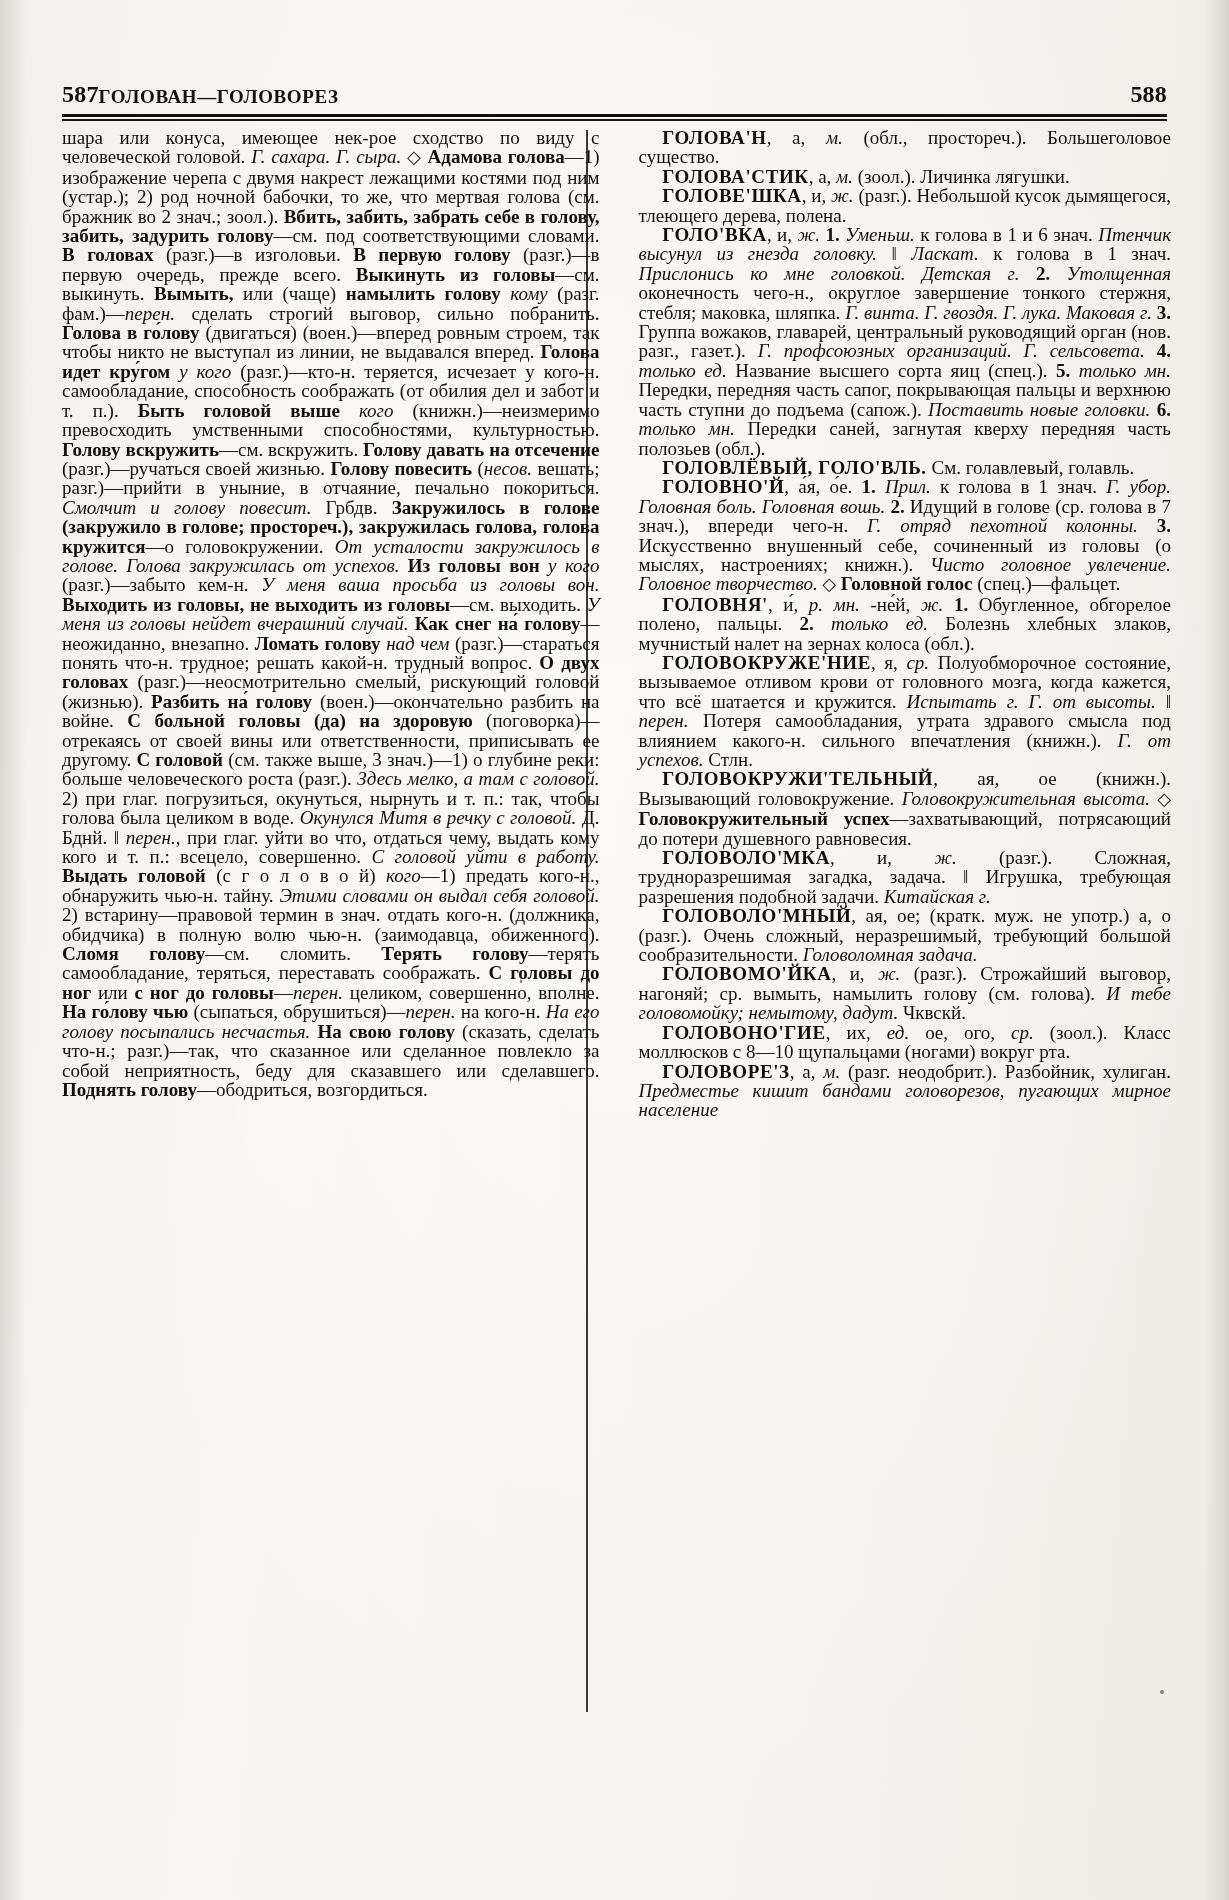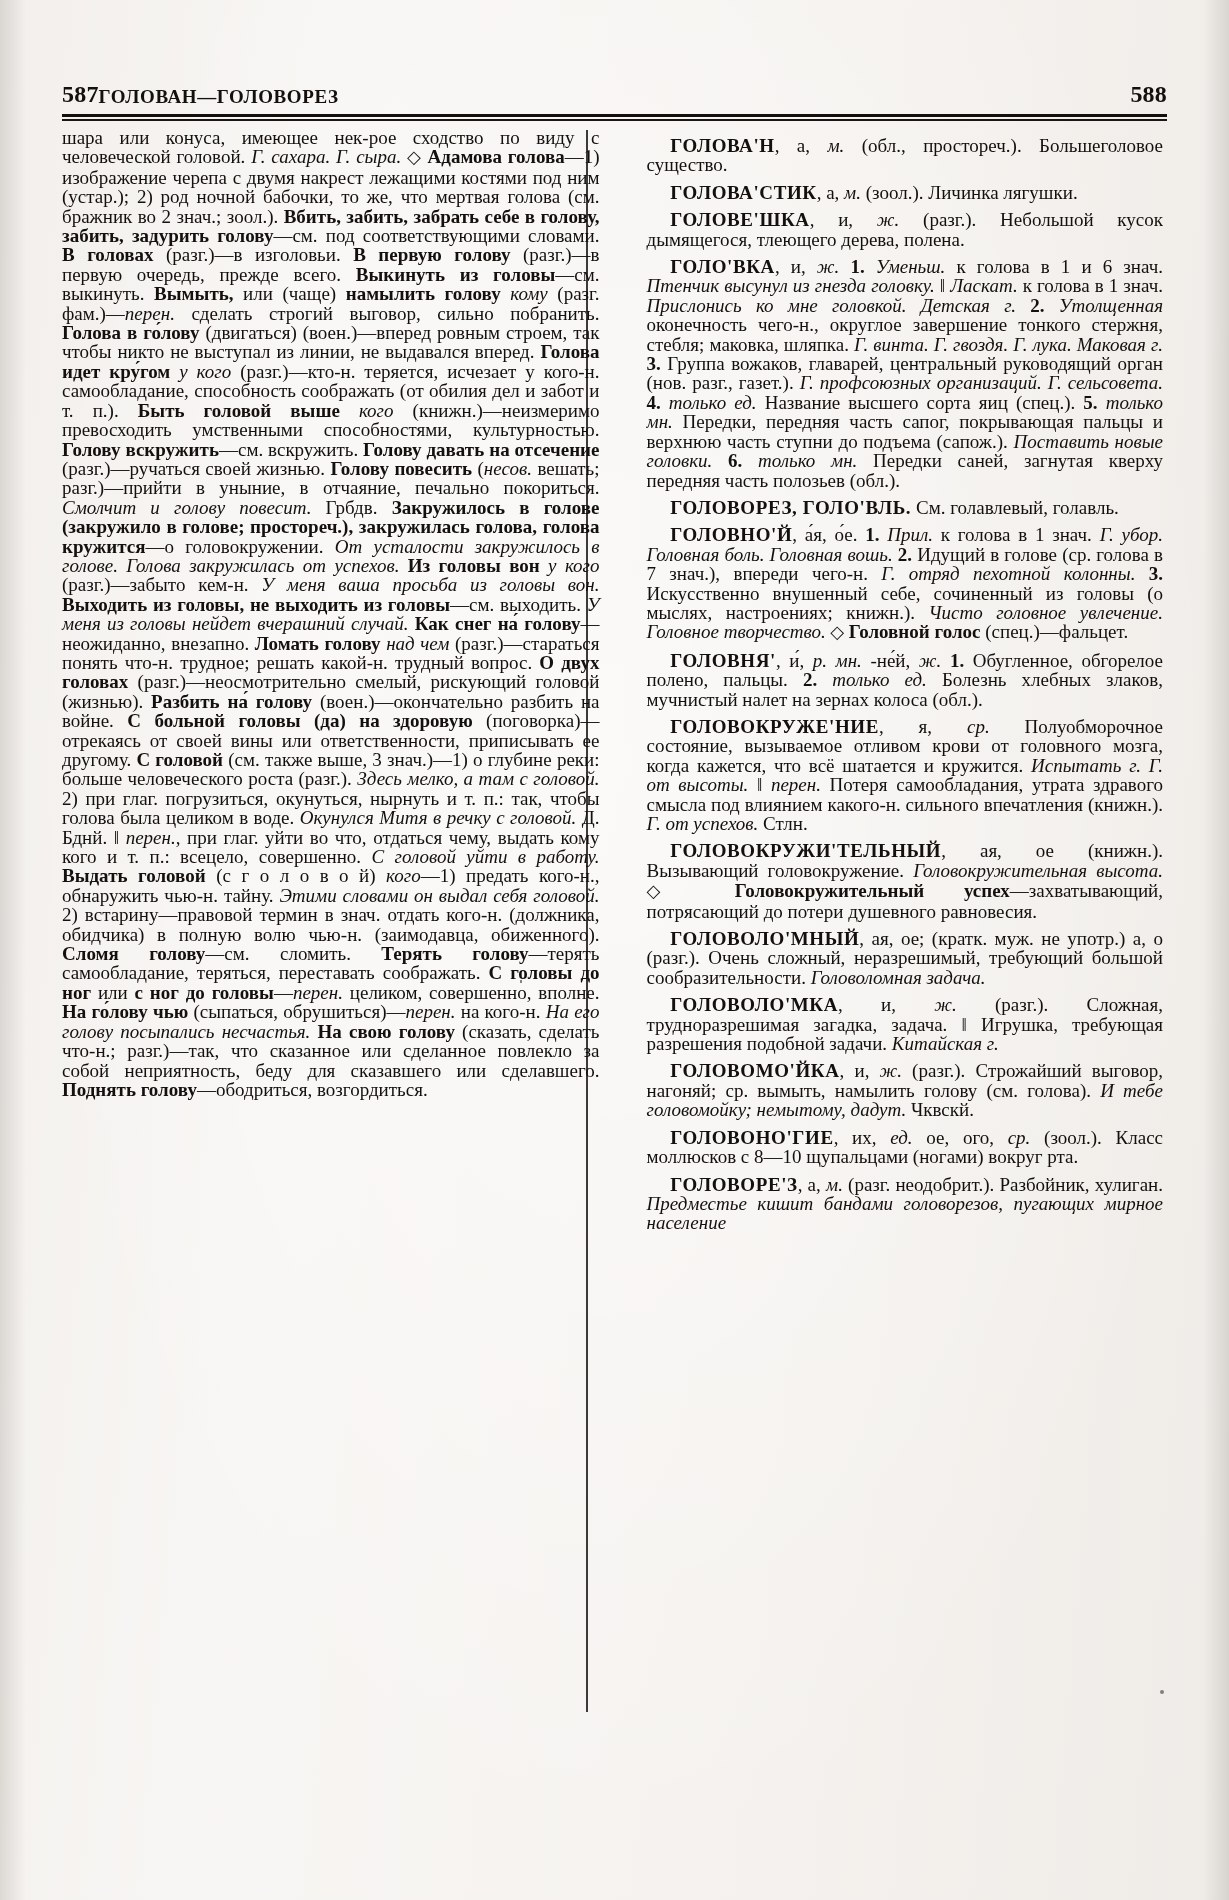--- a/index.html
+++ b/index.html
@@ -94,21 +94,21 @@
     top: 130px;
     bottom: 188px;
     left: 50%;
     margin-left: -29px;
     width: 2px;
     background: #1b1715;
     opacity: 0.85;
   }
 
   p.para {
-    margin: 8px;
+    margin: 0;
     text-indent: 1.25em;
   }
   p.cont {
     margin: 0;
     text-indent: 0;
   }
   b  { font-weight: bold; }
   i  { font-style: italic; }
   .hw {
     font-weight: bold;
@@ -162,33 +162,33 @@
 
       <p class="para"><b class="hw">ГОЛОВА'Н</b><span>, а, </span><i>м.</i><span> (обл., простореч.). Большеголовое существо.</span></p>
 
       <p class="para"><b class="hw">ГОЛОВА'СТИК</b><span>, а, </span><i>м.</i><span> (зоол.). Личинка лягушки.</span></p>
 
       <p class="para"><b class="hw">ГОЛОВЕ'ШКА</b><span>, и, </span><i>ж.</i><span> (разг.). Небольшой кусок дымящегося, тлеющего дерева, полена.</span></p>
 
 
       <p class="para"><b class="hw">ГОЛО'ВКА</b><span>, и, </span><i>ж.</i><span> </span><b>1.</b><i> Уменьш.</i><span> к голова в 1 и 6 знач. </span><i>Птенчик высунул из гнезда головку.</i><span> ‖ </span><i>Ласкат.</i><span> к голова в 1 знач. </span><i>Прислонись ко мне головкой. Детская г.</i><span> </span><b>2.</b><i> Утолщенная</i><span> оконечность чего-н., округлое завершение тонкого стержня, стебля; маковка, шляпка. </span><i>Г. винта. Г. гвоздя. Г. лука. Маковая г.</i><span> </span><b>3.</b><span> Группа вожаков, главарей, центральный руководящий орган (нов. разг., газет.). </span><i>Г. профсоюзных организаций. Г. сельсовета.</i><span> </span><b>4.</b><i> только ед.</i><span> Название высшего сорта яиц (спец.). </span><b>5.</b><i> только мн.</i><span> Передки, передняя часть сапог, покрывающая пальцы и верхнюю часть ступни до подъема (сапож.). </span><i>Поставить новые головки.</i><span> </span><b>6.</b><i> только мн.</i><span> Передки саней, загнутая кверху передняя часть полозьев (обл.).</span></p>
 
-      <p class="para"><b class="hw">ГОЛОВОРЕЗ, ГОЛО'ВЛЬ.</b><span> См. голавлевый, голавль.</span></p>
+      <p class="para"><b class="hw">ГОЛОВЛЁВЫЙ, ГОЛО'ВЛЬ.</b><span> См. голавлевый, голавль.</span></p>
 
       <p class="para"><b class="hw">ГОЛОВНО'Й</b><span>, а́я, о́е. </span><b>1.</b><i> Прил.</i><span> к голова в 1 знач. </span><i>Г. убор. Головная боль. Головная вошь.</i><span> </span><b>2.</b><span> Идущий в голове (ср. голова в 7 знач.), впереди чего-н. </span><i>Г. отряд пехотной колонны.</i><span> </span><b>3.</b><span> Искусственно внушенный себе, сочиненный из головы (о мыслях, настроениях; книжн.). </span><i>Чисто головное увлечение. Головное творчество.</i><span class="lozenge"> ◇ </span><b>Головной голос</b><span> (спец.)—фальцет.</span></p>
 
       <p class="para"><b class="hw">ГОЛОВНЯ'</b><span>, и́, </span><i>р. мн.</i><span> -не́й, </span><i>ж.</i><span> </span><b>1.</b><span> Обугленное, обгорелое полено, пальцы. </span><b>2.</b><i> только ед.</i><span> Болезнь хлебных злаков, мучнистый налет на зернах колоса (обл.).</span></p>
 
       <p class="para"><b class="hw">ГОЛОВОКРУЖЕ'НИЕ</b><span>, я, </span><i>ср.</i><span> Полуобморочное состояние, вызываемое отливом крови от головного мозга, когда кажется, что всё шатается и кружится. </span><i>Испытать г. Г. от высоты.</i><span> ‖ </span><i>перен.</i><span> Потеря самообладания, утрата здравого смысла под влиянием какого-н. сильного впечатления (книжн.). </span><i>Г. от успехов.</i><span> Стлн.</span></p>
 
       <p class="para"><b class="hw">ГОЛОВОКРУЖИ'ТЕЛЬНЫЙ</b><span>, ая, ое (книжн.). Вызывающий головокружение. </span><i>Головокружительная высота.</i><span class="lozenge"> ◇ </span><b>Головокружительный успех</b><span>—захватывающий, потрясающий до потери душевного равновесия.</span></p>
 
+      <p class="para"><b class="hw">ГОЛОВОЛО'МКА</b><span>, и, </span><i>ж.</i><span> (разг.). Сложная, трудноразрешимая загадка, задача. ‖ Игрушка, требующая разрешения подобной задачи. </span><i>Китайская г.</i></p>
+
       <p class="para"><b class="hw">ГОЛОВОЛО'МНЫЙ</b><span>, ая, ое; (кратк. муж. не употр.) а, о (разг.). Очень сложный, неразрешимый, требующий большой сообразительности. </span><i>Головоломная задача.</i></p>
-
-      <p class="para"><b class="hw">ГОЛОВОЛО'МКА</b><span>, и, </span><i>ж.</i><span> (разг.). Сложная, трудноразрешимая загадка, задача. ‖ Игрушка, требующая разрешения подобной задачи. </span><i>Китайская г.</i></p>
 
       <p class="para"><b class="hw">ГОЛОВОМО'ЙКА</b><span>, и, </span><i>ж.</i><span> (разг.). Строжайший выговор, нагоняй; ср. вымыть, намылить голову (см. голова). </span><i>И тебе головомойку; немытому, дадут.</i><span> Чквскй.</span></p>
 
       <p class="para"><b class="hw">ГОЛОВОНО'ГИЕ</b><span>, их, </span><i>ед.</i><span> ое, ого, </span><i>ср.</i><span> (зоол.). Класс моллюсков с 8—10 щупальцами (ногами) вокруг рта.</span></p>
 
       <p class="para"><b class="hw">ГОЛОВОРЕ'З</b><span>, а, </span><i>м.</i><span> (разг. неодобрит.). Разбойник, хулиган. </span><i>Предместье кишит бандами головорезов, пугающих мирное население</i></p>
 
     </div>
   </div>
 

